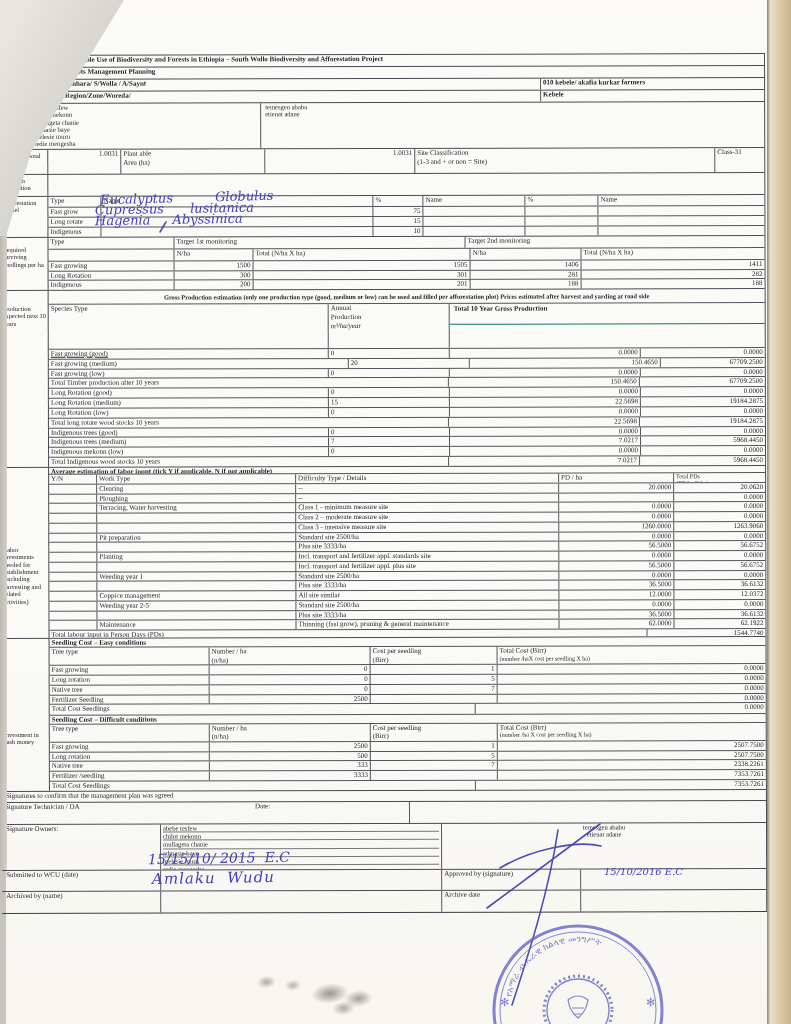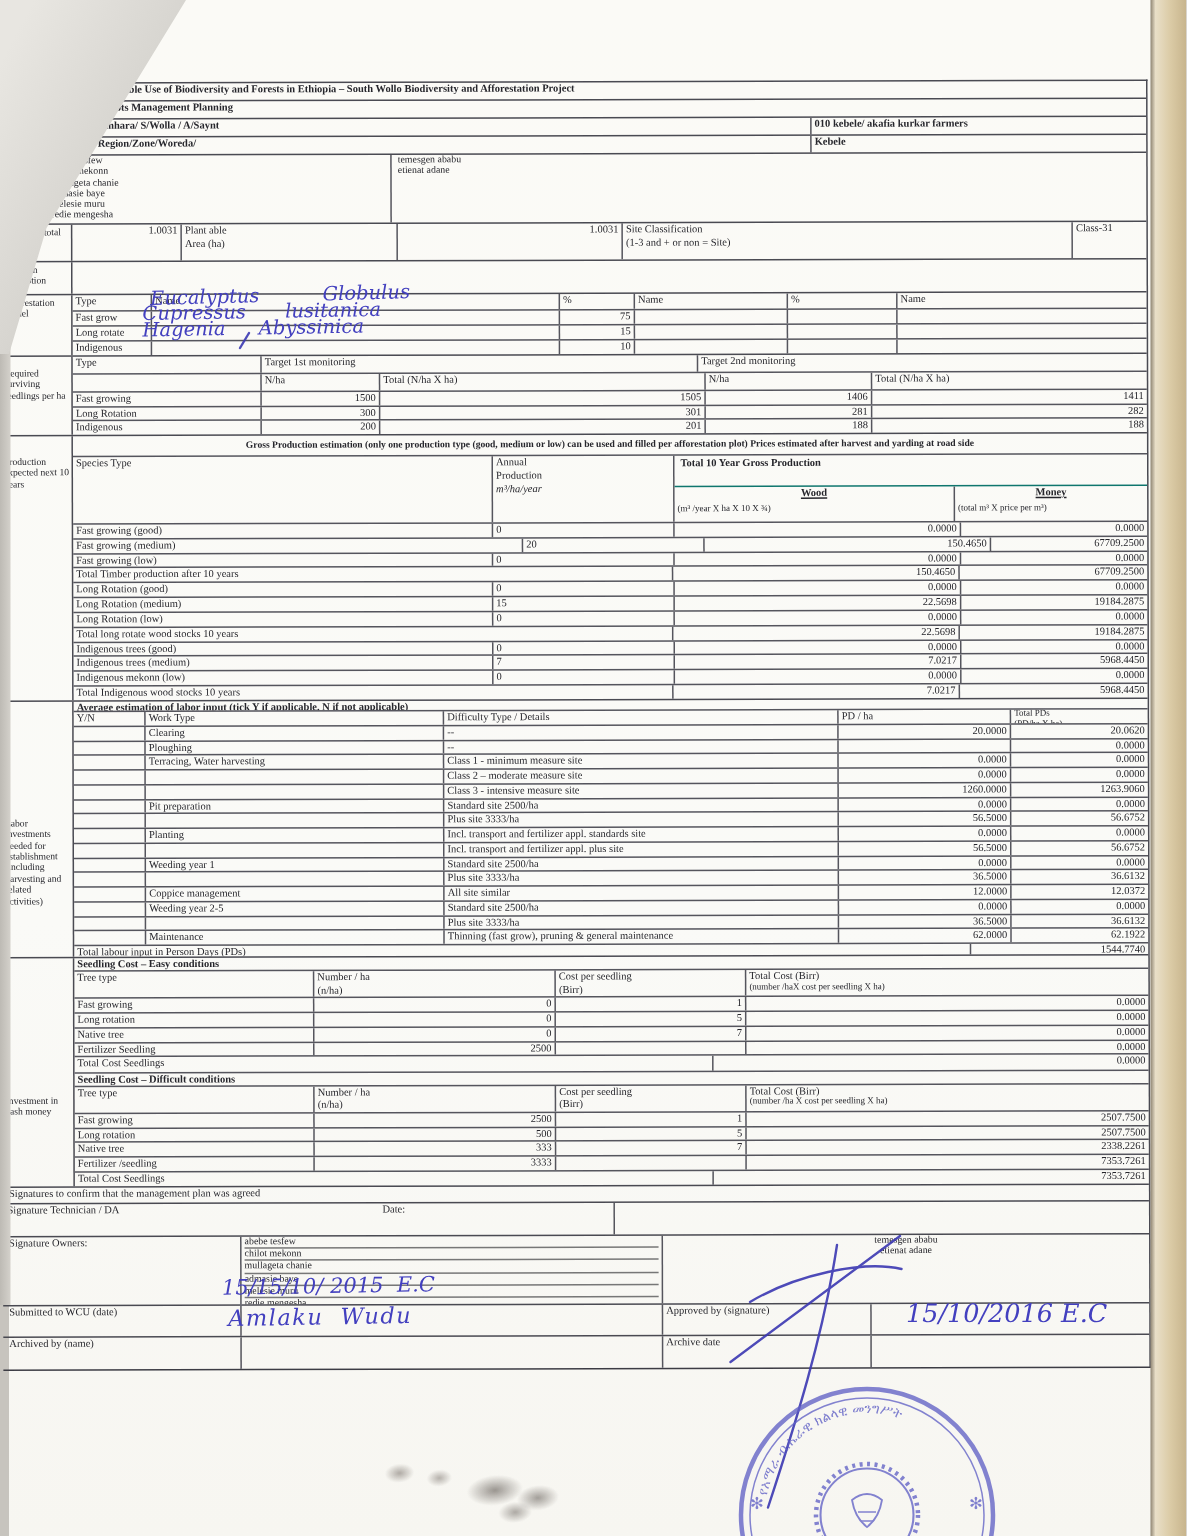--- a/index.html
+++ b/index.html
@@ -215,36 +215,26 @@
         </div>
         <div class="r" style="height:44px;">
           <div class="c first" style="width:275px;flex:0 0 275px;">Species Type</div>
           <div class="c" style="width:116px;flex:0 0 116px;white-space:normal;">
             <div>Annual</div>
             <div>Production</div>
             <div style="font-style:italic;">m³/ha/year</div>
           </div>
           <div style="flex:1;display:flex;flex-direction:column;min-width:0;border-left:1px solid #55555d;">
             <div class="b" style="height:18px;border-bottom:1px solid #0f766e;padding:1px 4px;">Total 10 Year Gross Production</div>
-            <div style="flex:1;display:flex;">
-              <div style="width:186px;flex:0 0 186px;overflow:hidden;">
-                <div class="b" style="text-align:center;text-decoration:underline;">Wood</div>
-                <div class="f6" style="padding:3px 2px 0;">(m³ /year  X  ha  X  10  X  ¾)</div>
-              </div>
-              <div style="flex:1;border-left:1px solid #55555d;overflow:hidden;">
-                <div class="b" style="text-align:center;text-decoration:underline;">Money</div>
-                <div class="f6" style="padding:3px 2px 0;">(total m³  X  price per m³)</div>
-              </div>
-            </div>
           </div>
         </div>
         <div style="flex:1;display:flex;flex-direction:column;">
 
         <div class="r prow" style="flex:1;">
-            <div class="c first" style="width:275px;flex:0 0 275px;">Fast growing (good)</div>
+            <div class="c first" style="width:275px;flex:0 0 275px;text-decoration:underline;">Fast growing (good)</div>
             <div class="c c-ann" style="width:116px;flex:0 0 116px;">0</div>
             <div class="c num" style="width:186px;flex:0 0 186px;">0.0000</div>
             <div class="c num grow">0.0000</div>
           </div>
             <div class="r prow" style="flex:1;">
             <div class="c first" style="width:275px;flex:0 0 275px;">Fast growing (medium)</div>
             <div class="c c-ann" style="width:116px;flex:0 0 116px;margin-left:20px;">20</div>
             <div class="c num" style="width:186px;flex:0 0 186px;">150.4650</div>
             <div class="c num grow">67709.2500</div>
           </div>
@@ -586,21 +576,21 @@
       <div class="c" style="width:134px;flex:0 0 134px;">Archive date</div>
       <div class="c grow"></div>
     </div>
   </div>
 
   <div class="hw" style="left:100px;top:190px;font-size:13px;word-spacing:38px;transform:rotate(-1.5deg);">Eucalyptus Globulus</div>
   <div class="hw" style="left:95px;top:201px;font-size:13px;word-spacing:22px;transform:rotate(-1deg);">Cupressus lusitanica</div>
   <div class="hw" style="left:95px;top:212px;font-size:13px;word-spacing:18px;transform:rotate(-1deg);">Hagenia Abyssinica</div>
   <div class="hw" style="left:148px;top:850px;font-size:14px;transform:rotate(-1deg);">15/15/10/ 2015  E.C</div>
   <div class="hw" style="left:152px;top:869px;font-size:15px;letter-spacing:1px;transform:rotate(-1deg);">Amlaku  Wudu</div>
-  <div class="hw" style="left:604px;top:866px;font-size:17px;">15/10/2016 E.C</div>
+  <div class="hw" style="left:604px;top:866px;font-size:10px;">15/10/2016 E.C</div>
 
   <svg class="overlay" width="791" height="1024" viewBox="0 0 791 1024">
     <g fill="none" stroke="#3b38b2" stroke-width="1.6" stroke-linecap="round" opacity="0.9">
       <path d="M600,824 L487,908"></path>
       <path d="M500,868 C530,850 575,840 601,846"></path>
       <path d="M558,830 C549,890 530,950 512,1005"></path>
       <path d="M160,232 L166,222"></path>
     </g>
   </svg>
 

